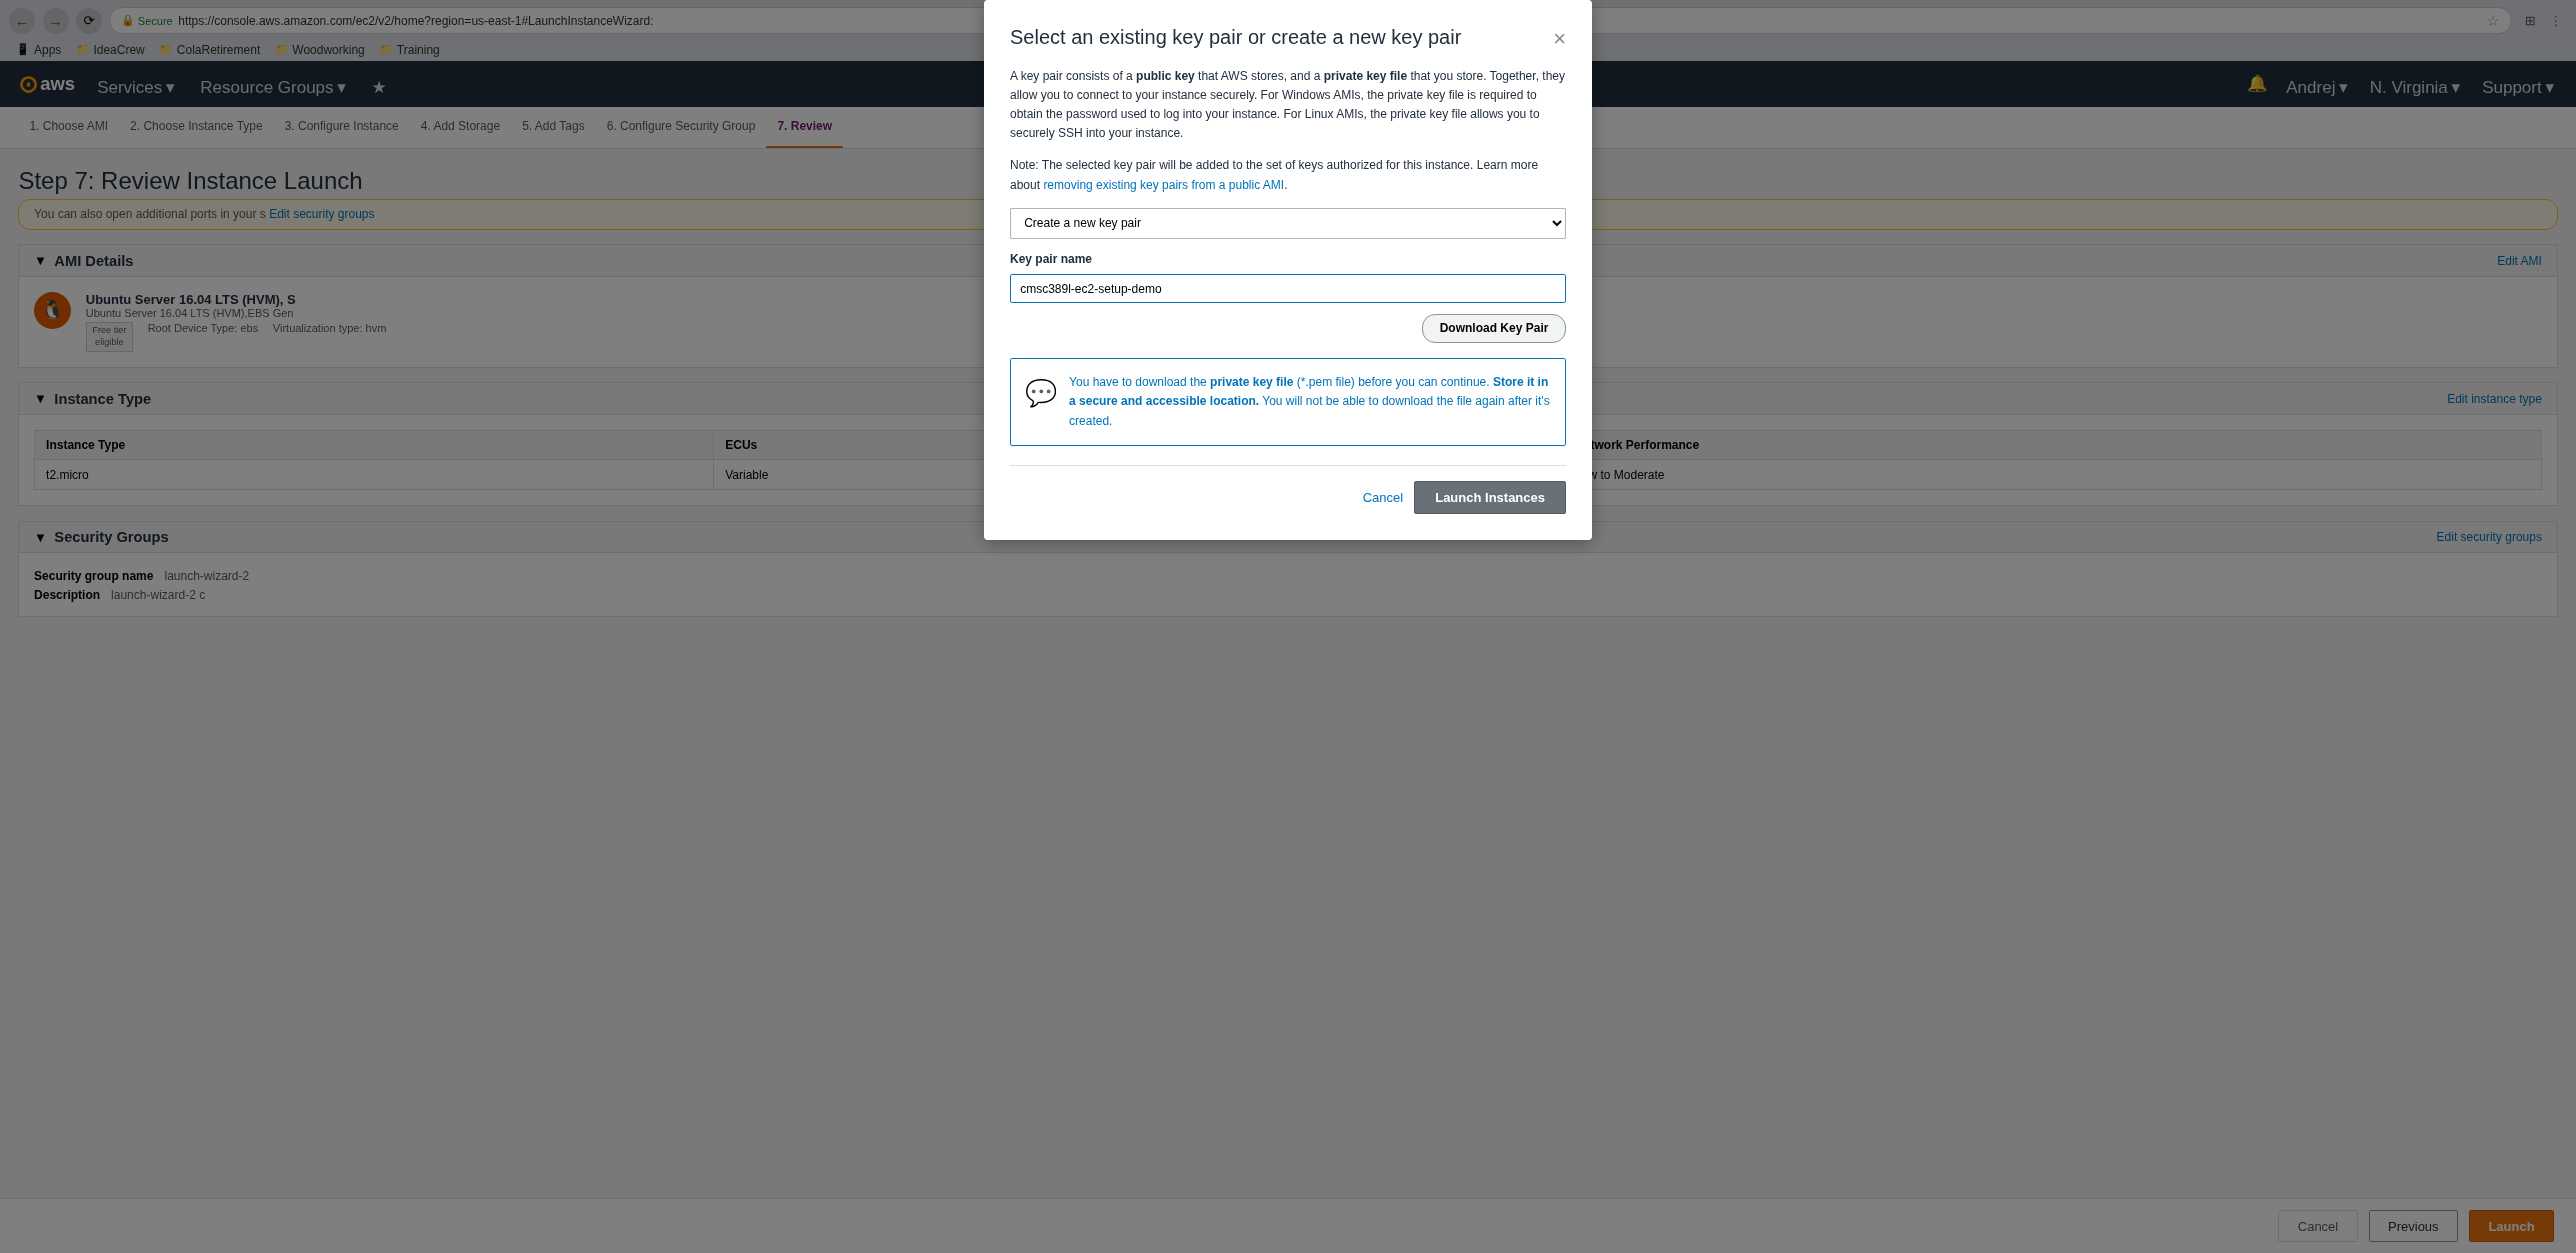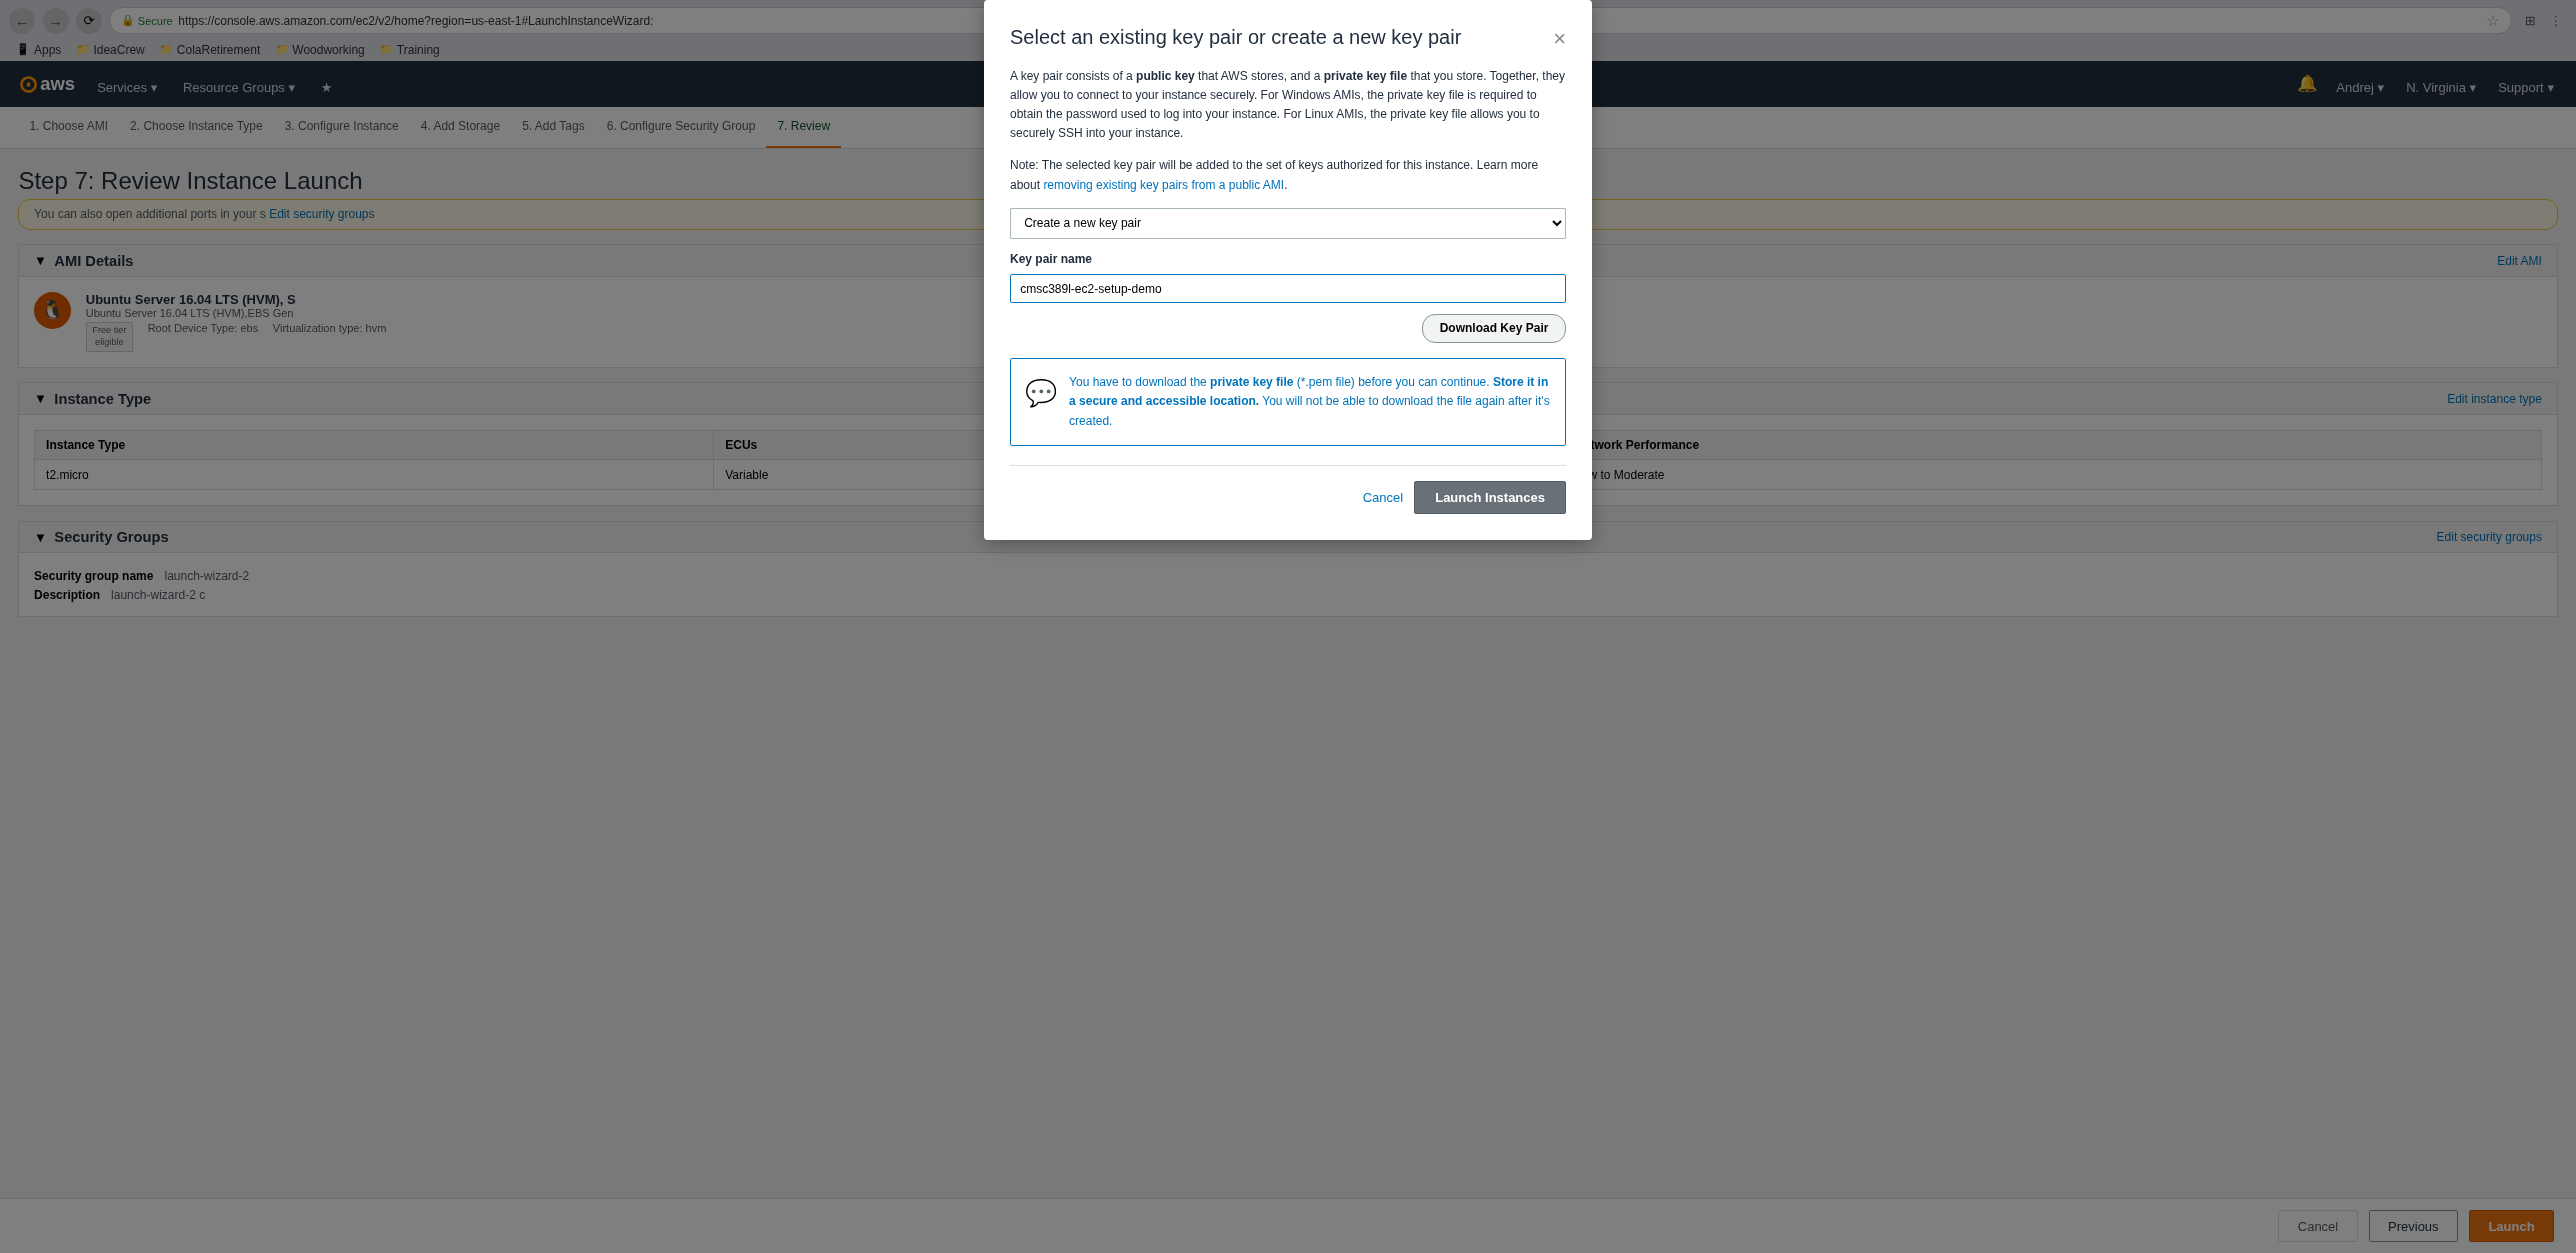--- a/index.html
+++ b/index.html
@@ -52,21 +52,21 @@
       background: #232f3e;
       display: flex; align-items: center; padding: 0 18.4px;
       height: 46px; gap: 18.4px;
     }
     .aws-logo {
       color: #ff9900; font-size: 20px; font-weight: bold;
       display: flex; align-items: center; gap: 1.8px;
     }
     .aws-logo .aws-text { color: white; font-size: 18.4px; font-weight: bold; }
     .header-nav-item {
-      color: #d5dbdb; font-size: 13px; cursor: pointer;
+      color: #d5dbdb; font-size: 17px; cursor: pointer;
       display: flex; align-items: center; gap: 3.7px; padding: 0 3.7px; margin-top: 8px;
     }
     .header-spacer { flex: 1; }
     .header-right { display: flex; align-items: center; gap: 14.7px; }
     .header-icon { color: #d5dbdb; font-size: 16.6px; cursor: pointer; }
 
     
     .wizard-steps {
       background: white;
       display: flex; align-items: center;
@@ -74,21 +74,21 @@
       border-bottom: 0.9px solid #ddd;
       gap: 0;
     }
     .wizard-step {
       font-size: 12px; color: #545b64; cursor: pointer;
       padding: 15px 11px; height: 100%;
       display: flex; align-items: center;
       border-bottom: 2.8px solid transparent;
     }
     .wizard-step.active {
-      color: #14532d; border-bottom-color: #ec7211; font-weight: 400;
+      color: #701a75; border-bottom-color: #ec7211; font-weight: 700;
     }
 
     
     .main-content {
       padding: 18.4px; position: relative; height: calc(100vh - 166px);
       overflow: hidden;
     }
 
     
     .page-title {

